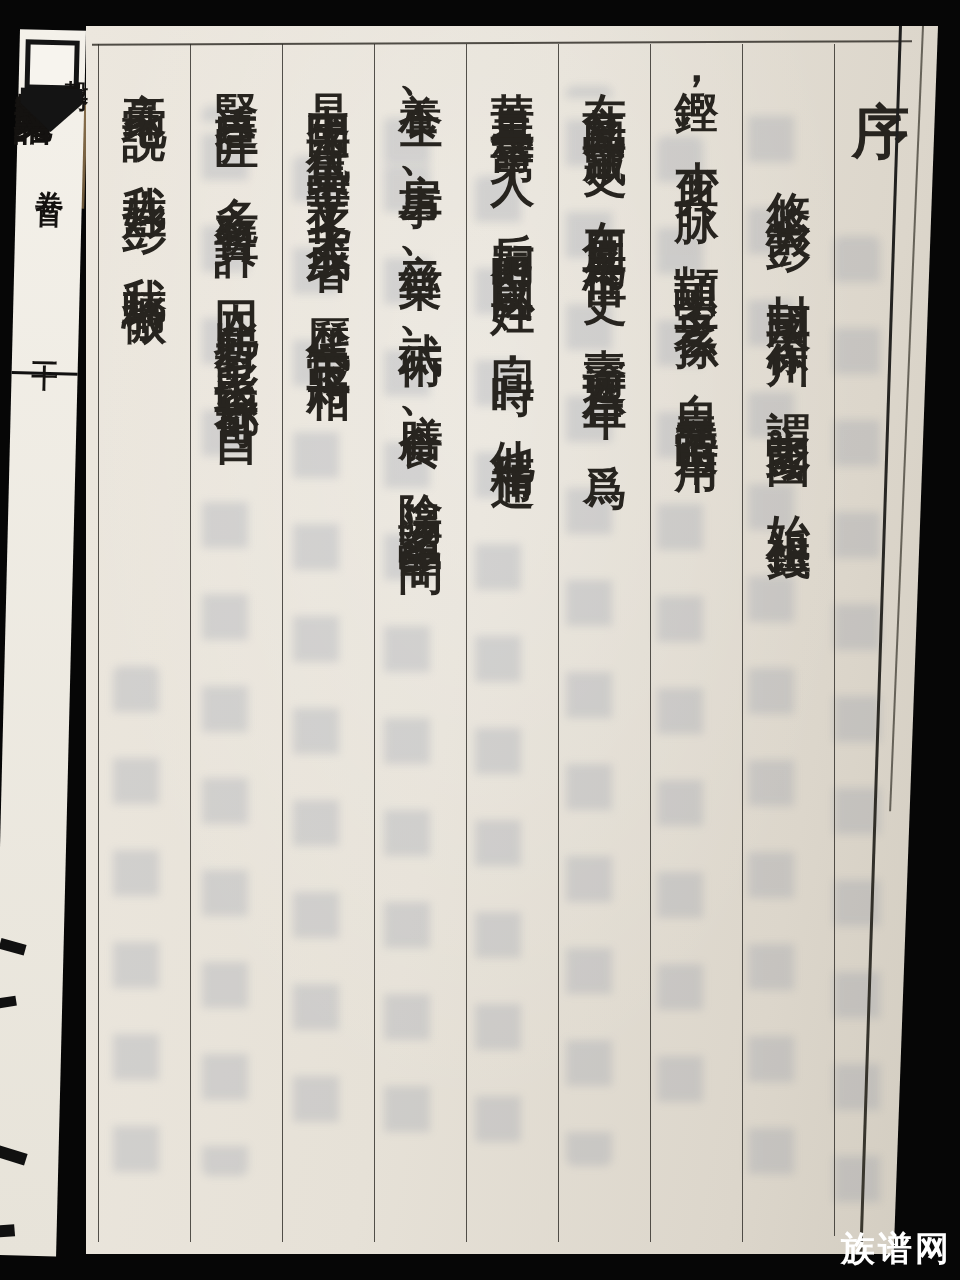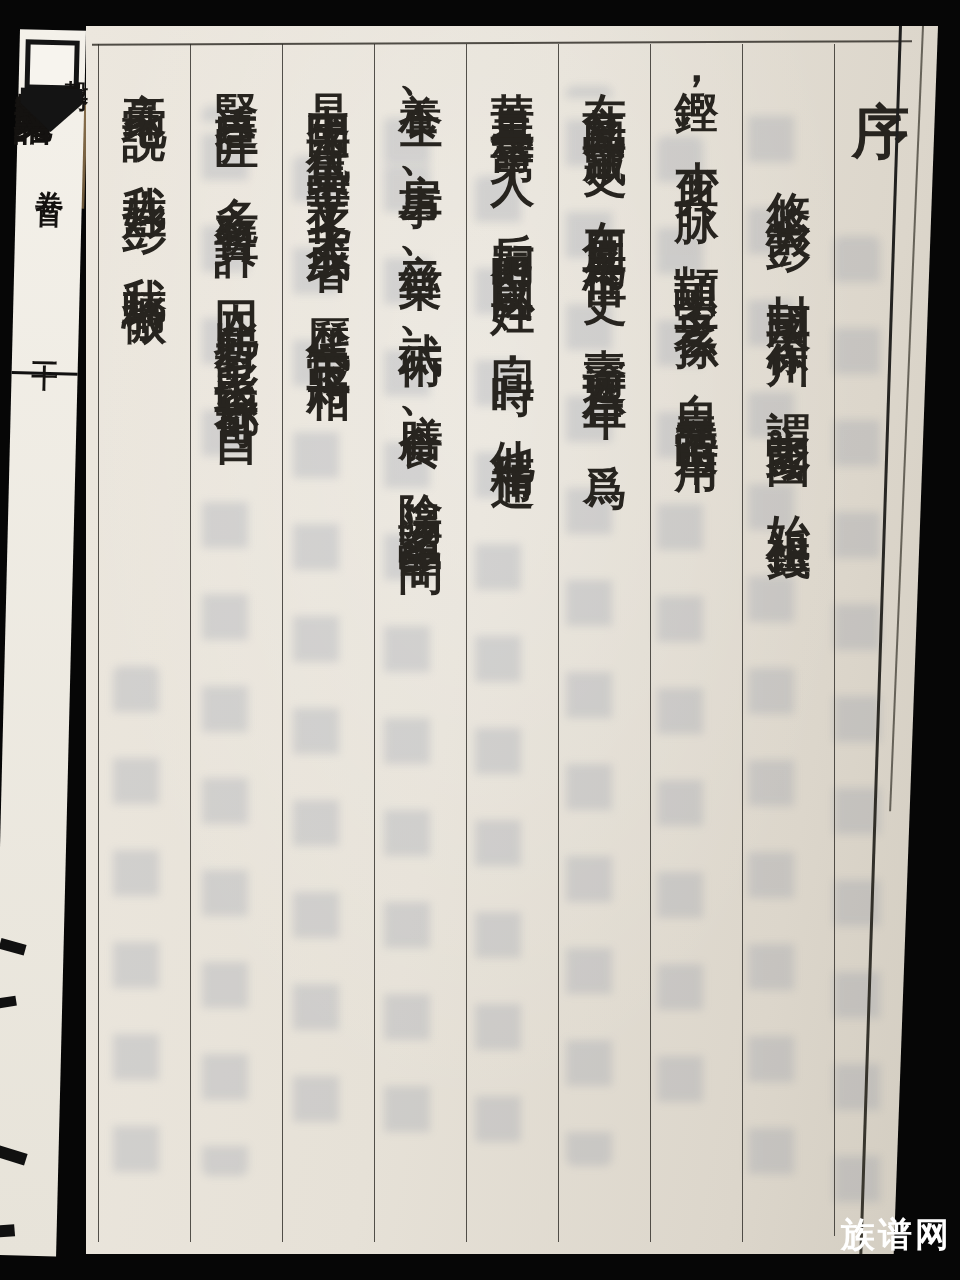--- a/index.html
+++ b/index.html
@@ -96,21 +96,21 @@
   .pagenum{margin:158px auto 0;font-size:26px;letter-spacing:6px;font-weight:bold;}
   .strip-rule{width:100%;height:3px;background:#101010;margin-top:16px;}
   .mark{position:absolute;background:#101010;}
   .m1{left:2px;top:912px;width:26px;height:11px;transform:rotate(14deg);}
   .m2{left:0px;top:968px;width:20px;height:10px;transform:rotate(-10deg);}
   .m3{left:4px;top:1120px;width:30px;height:12px;transform:rotate(16deg);}
   .m4{left:0px;top:1196px;width:24px;height:12px;transform:rotate(-6deg);}
 
   
   .watermark{
-    position:absolute;right:8px;bottom:22px;
+    position:absolute;right:8px;bottom:8px;
     color:#ffffff;font-size:34px;font-weight:bold;letter-spacing:3px;
     font-family:"Liberation Sans","DejaVu Sans",sans-serif;
   }
 </style>
 </head>
 <body>
 
 <div class="photo">
 
   <div class="desk-patch"></div>

